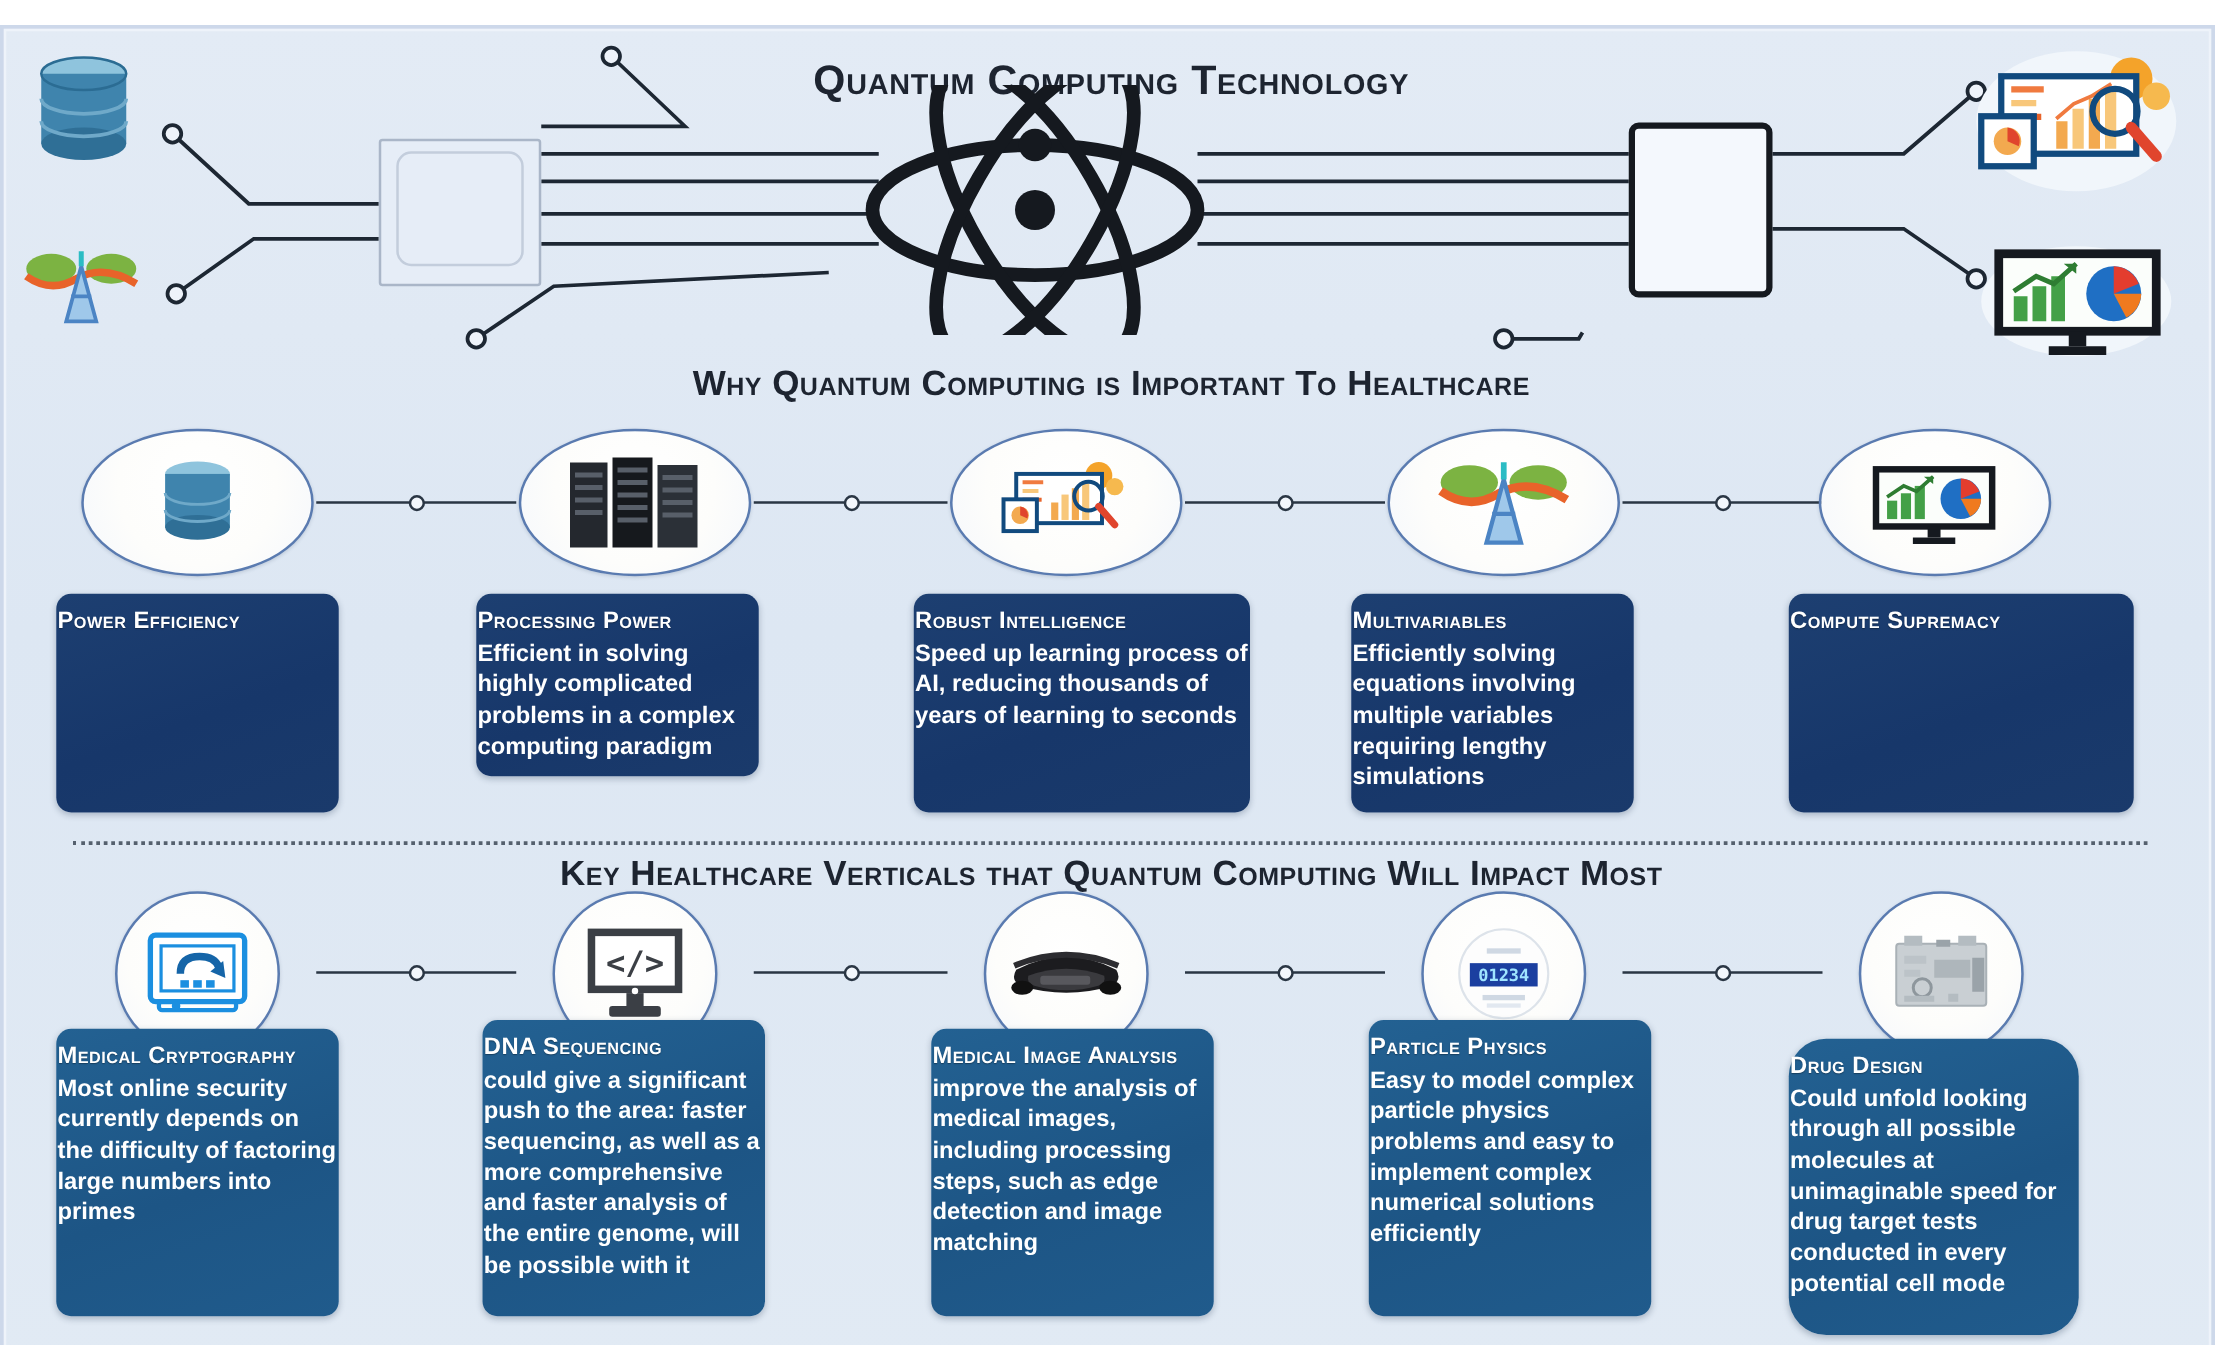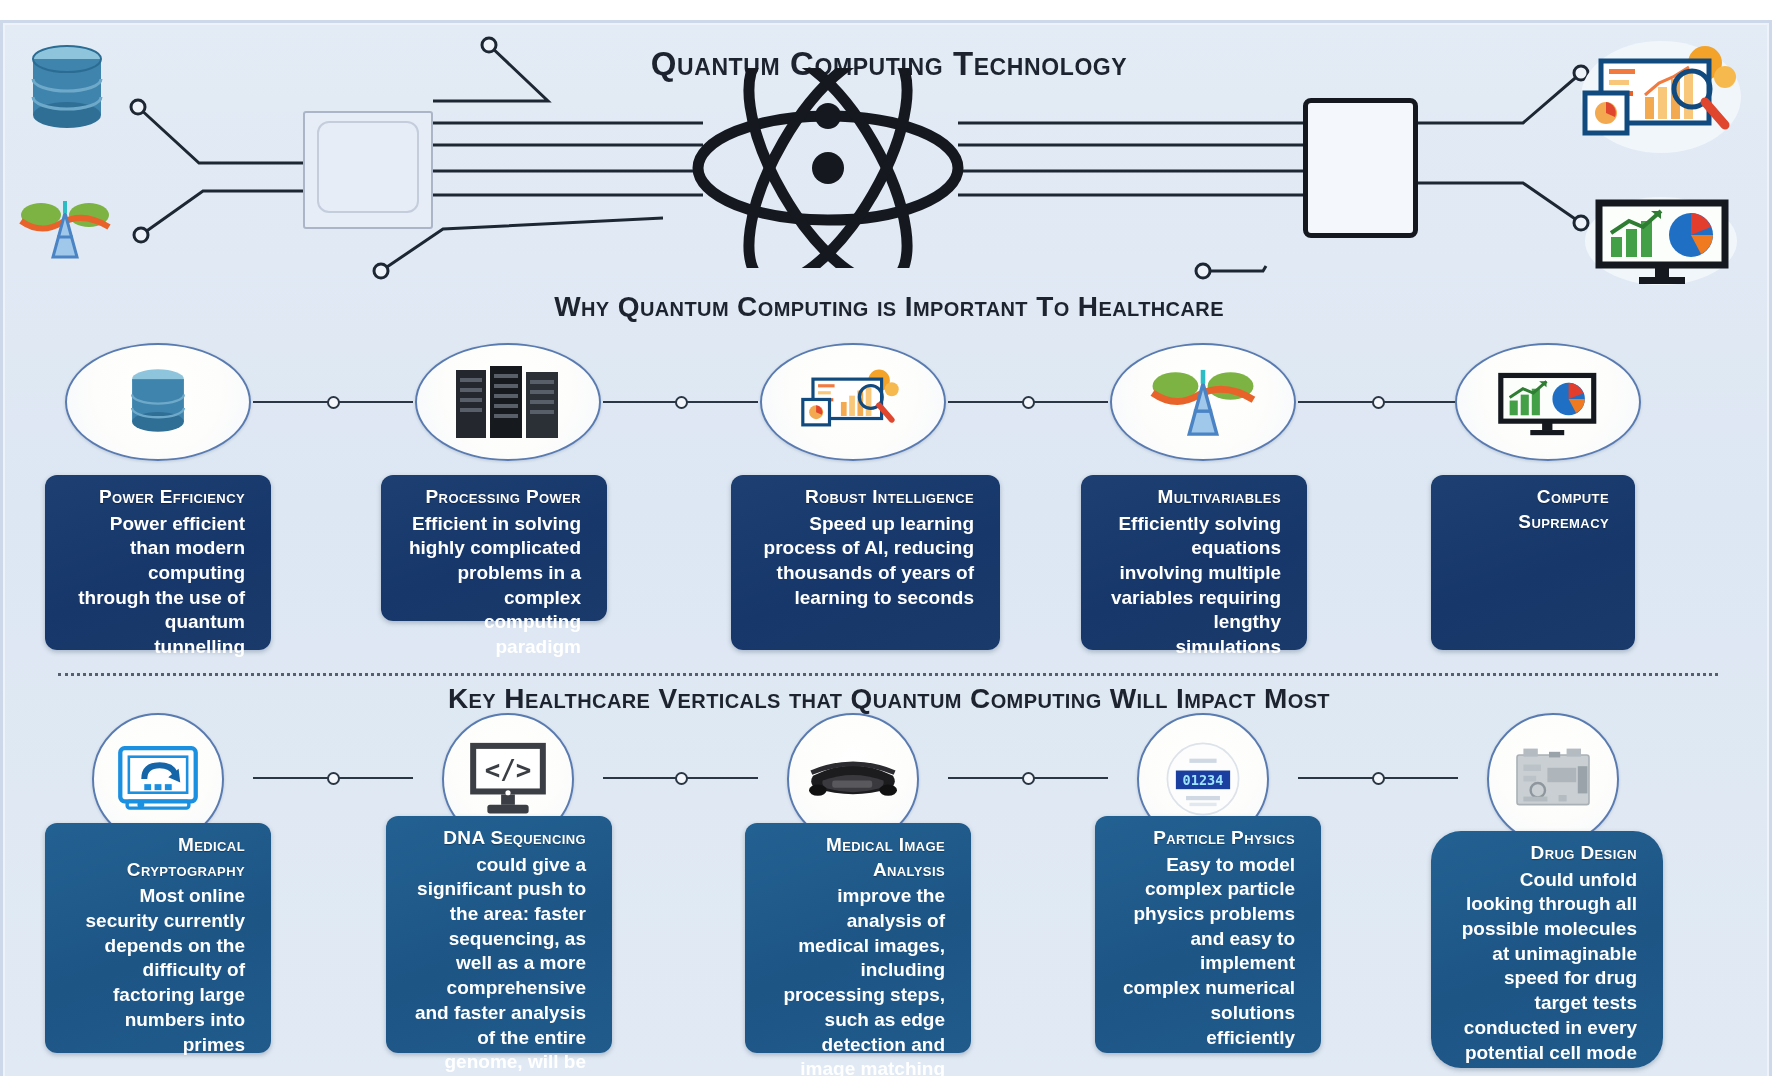--- a/index.html
+++ b/index.html
@@ -79,22 +79,22 @@
     position:absolute; left:50%; top:50%;
     width:13px; height:13px; margin:-6px 0 0 -6px;
     border-radius:50%; background:#f3f7fc; border:2px solid #2a3644;
   }
 
   
   .card {
     position:absolute;
     border-radius:12px;
     color:#ffffff;
-    padding:10px 26px 8px;
-    text-align:right;
+    padding:10px 1px 8px;
+    text-align:left;
     line-height:1.30;
     box-shadow:0 2px 5px rgba(25,45,75,.28);
   }
   .card.dark { background:linear-gradient(160deg,#1d3f71 0%,#17376a 55%,#1a3a6b 100%); }
   .card.mid  { background:linear-gradient(160deg,#236192 0%,#1d5585 55%,#205b8c 100%); }
   .card-title {
     display:block;
     font-size:19px; font-weight:bold;
     font-variant:small-caps; letter-spacing:0.4px;
     margin-bottom:2px;
@@ -312,35 +312,34 @@
         <path d="M108,44 L130,44 A22,22 0 0 1 118,63 Z" fill="#f07a1f"></path>
         <rect x="72" y="74" width="14" height="12" fill="#15191f"></rect>
         <rect x="56" y="86" width="46" height="7" fill="#15191f"></rect>
       </svg>
     </div>
   </div>
 
   <div class="row">
     <div class="card dark" style="left:42px;top:452px;width:226px;height:175px;">
       <span class="card-title">Power Efficiency</span>
-      <span class="card-body">Power efficient than modern computing through the use of quantum tunnelling</span>
     </div>
     <div class="card dark" style="left:378px;top:452px;width:226px;height:146px;">
       <span class="card-title">Processing Power</span>
       <span class="card-body">Efficient in solving highly complicated problems in a complex computing paradigm</span>
     </div>
     <div class="card dark" style="left:728px;top:452px;width:269px;height:175px;">
       <span class="card-title">Robust Intelligence</span>
       <span class="card-body">Speed up learning process of AI, reducing thousands of years of learning to seconds</span>
     </div>
     <div class="card dark" style="left:1078px;top:452px;width:226px;height:175px;">
       <span class="card-title">Multivariables</span>
       <span class="card-body">Efficiently solving equations involving multiple variables requiring lengthy simulations</span>
     </div>
-    <div class="card dark" style="left:1428px;top:452px;width:204px;height:175px;">
+    <div class="card dark" style="left:1428px;top:452px;width:276px;height:175px;">
       <span class="card-title">Compute Supremacy</span>
     </div>
   </div>
 
   <div class="dotted-rule" style="top:650px;"></div>
   <div class="section-title" style="top:660px;">Key Healthcare Verticals that Quantum Computing Will Impact Most</div>
 
   <div class="row" style="top:690px;">
     <div class="connector" style="left:250px;top:64px;width:160px;">
         <span class="knob"></span>

